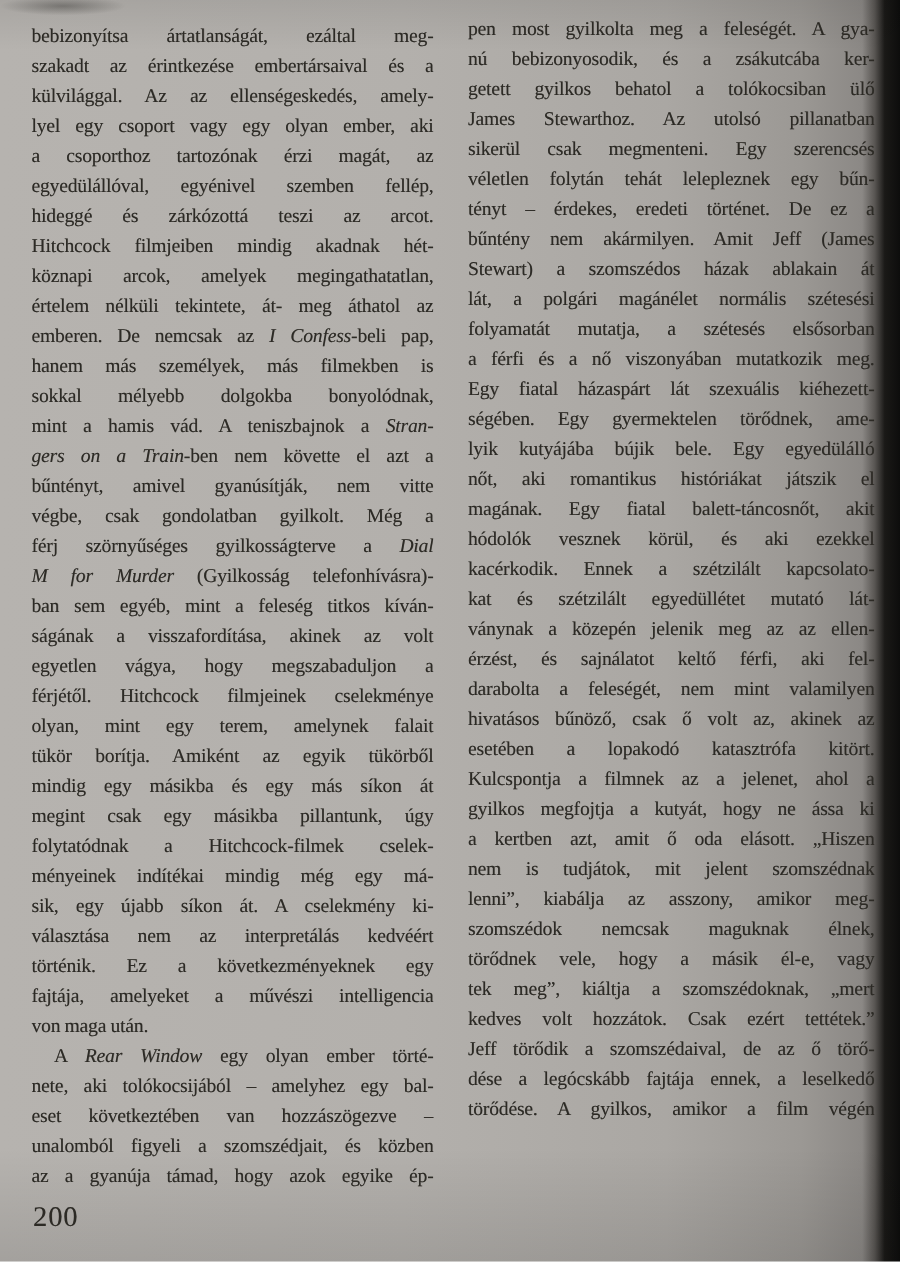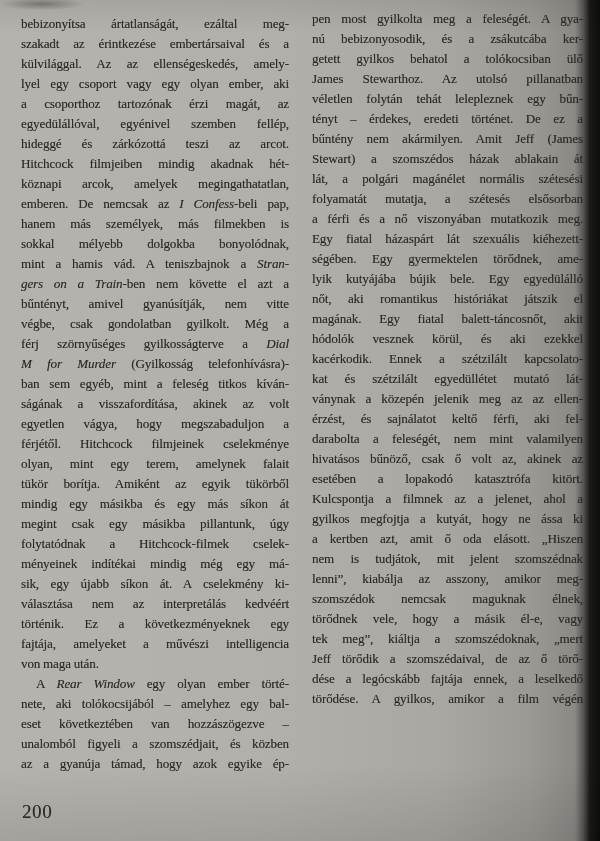--- a/index.html
+++ b/index.html
@@ -58,20 +58,21 @@
   <div class="column left">
       <div class="line"><span>bebizonyítsa ártatlanságát, ezáltal meg-</span></div>
       <div class="line"><span>szakadt az érintkezése embertársaival és a</span></div>
       <div class="line"><span>külvilággal. Az az ellenségeskedés, amely-</span></div>
       <div class="line"><span>lyel egy csoport vagy egy olyan ember, aki</span></div>
       <div class="line"><span>a csoporthoz tartozónak érzi magát, az</span></div>
       <div class="line"><span>egyedülállóval, egyénivel szemben fellép,</span></div>
       <div class="line"><span>hideggé és zárkózottá teszi az arcot.</span></div>
       <div class="line"><span>Hitchcock filmjeiben mindig akadnak hét-</span></div>
       <div class="line"><span>köznapi arcok, amelyek megingathatatlan,</span></div>
+      <div class="line"><span>értelem nélküli tekintete, át- meg áthatol az</span></div>
       <div class="line"><span>emberen. De nemcsak az </span><i>I Confess</i><span>-beli pap,</span></div>
       <div class="line"><span>hanem más személyek, más filmekben is</span></div>
       <div class="line"><span>sokkal mélyebb dolgokba bonyolódnak,</span></div>
       <div class="line"><span>mint a hamis vád. A teniszbajnok a </span><i>Stran-</i></div>
       <div class="line"><i>gers on a Train</i><span>-ben nem követte el azt a</span></div>
       <div class="line"><span>bűntényt, amivel gyanúsítják, nem vitte</span></div>
       <div class="line"><span>végbe, csak gondolatban gyilkolt. Még a</span></div>
       <div class="line"><span>férj szörnyűséges gyilkosságterve a </span><i>Dial</i></div>
       <div class="line"><i>M for Murder</i><span> (Gyilkosság telefonhívásra)-</span></div>
       <div class="line"><span>ban sem egyéb, mint a feleség titkos kíván-</span></div>
@@ -93,20 +94,21 @@
       <div class="line"><span>nete, aki tolókocsijából – amelyhez egy bal-</span></div>
       <div class="line"><span>eset következtében van hozzászögezve –</span></div>
       <div class="line"><span>unalomból figyeli a szomszédjait, és közben</span></div>
       <div class="line"><span>az a gyanúja támad, hogy azok egyike ép-</span></div>
     </div>
   <div class="column right">
       <div class="line"><span>pen most gyilkolta meg a feleségét. A gya-</span></div>
       <div class="line"><span>nú bebizonyosodik, és a zsákutcába ker-</span></div>
       <div class="line"><span>getett gyilkos behatol a tolókocsiban ülő</span></div>
       <div class="line"><span>James Stewarthoz. Az utolsó pillanatban</span></div>
+      <div class="line"><span>sikerül csak megmenteni. Egy szerencsés</span></div>
       <div class="line"><span>véletlen folytán tehát lelepleznek egy bűn-</span></div>
       <div class="line"><span>tényt – érdekes, eredeti történet. De ez a</span></div>
       <div class="line"><span>bűntény nem akármilyen. Amit Jeff (James</span></div>
       <div class="line"><span>Stewart) a szomszédos házak ablakain át</span></div>
       <div class="line"><span>lát, a polgári magánélet normális szétesési</span></div>
       <div class="line"><span>folyamatát mutatja, a szétesés elsősorban</span></div>
       <div class="line"><span>a férfi és a nő viszonyában mutatkozik meg.</span></div>
       <div class="line"><span>Egy fiatal házaspárt lát szexuális kiéhezett-</span></div>
       <div class="line"><span>ségében. Egy gyermektelen törődnek, ame-</span></div>
       <div class="line"><span>lyik kutyájába bújik bele. Egy egyedülálló</span></div>
@@ -121,18 +123,19 @@
       <div class="line"><span>hivatásos bűnöző, csak ő volt az, akinek az</span></div>
       <div class="line"><span>esetében a lopakodó katasztrófa kitört.</span></div>
       <div class="line"><span>Kulcspontja a filmnek az a jelenet, ahol a</span></div>
       <div class="line"><span>gyilkos megfojtja a kutyát, hogy ne ássa ki</span></div>
       <div class="line"><span>a kertben azt, amit ő oda elásott. „Hiszen</span></div>
       <div class="line"><span>nem is tudjátok, mit jelent szomszédnak</span></div>
       <div class="line"><span>lenni”, kiabálja az asszony, amikor meg-</span></div>
       <div class="line"><span>szomszédok nemcsak maguknak élnek,</span></div>
       <div class="line"><span>törődnek vele, hogy a másik él-e, vagy</span></div>
       <div class="line"><span>tek meg”, kiáltja a szomszédoknak, „mert</span></div>
+      <div class="line"><span>kedves volt hozzátok. Csak ezért tettétek.”</span></div>
       <div class="line"><span>Jeff törődik a szomszédaival, de az ő törő-</span></div>
       <div class="line"><span>dése a legócskább fajtája ennek, a leselkedő</span></div>
       <div class="line"><span>törődése. A gyilkos, amikor a film végén</span></div>
     </div>
   <div class="page-number">200</div>
 </div>
 
 </body></html>

